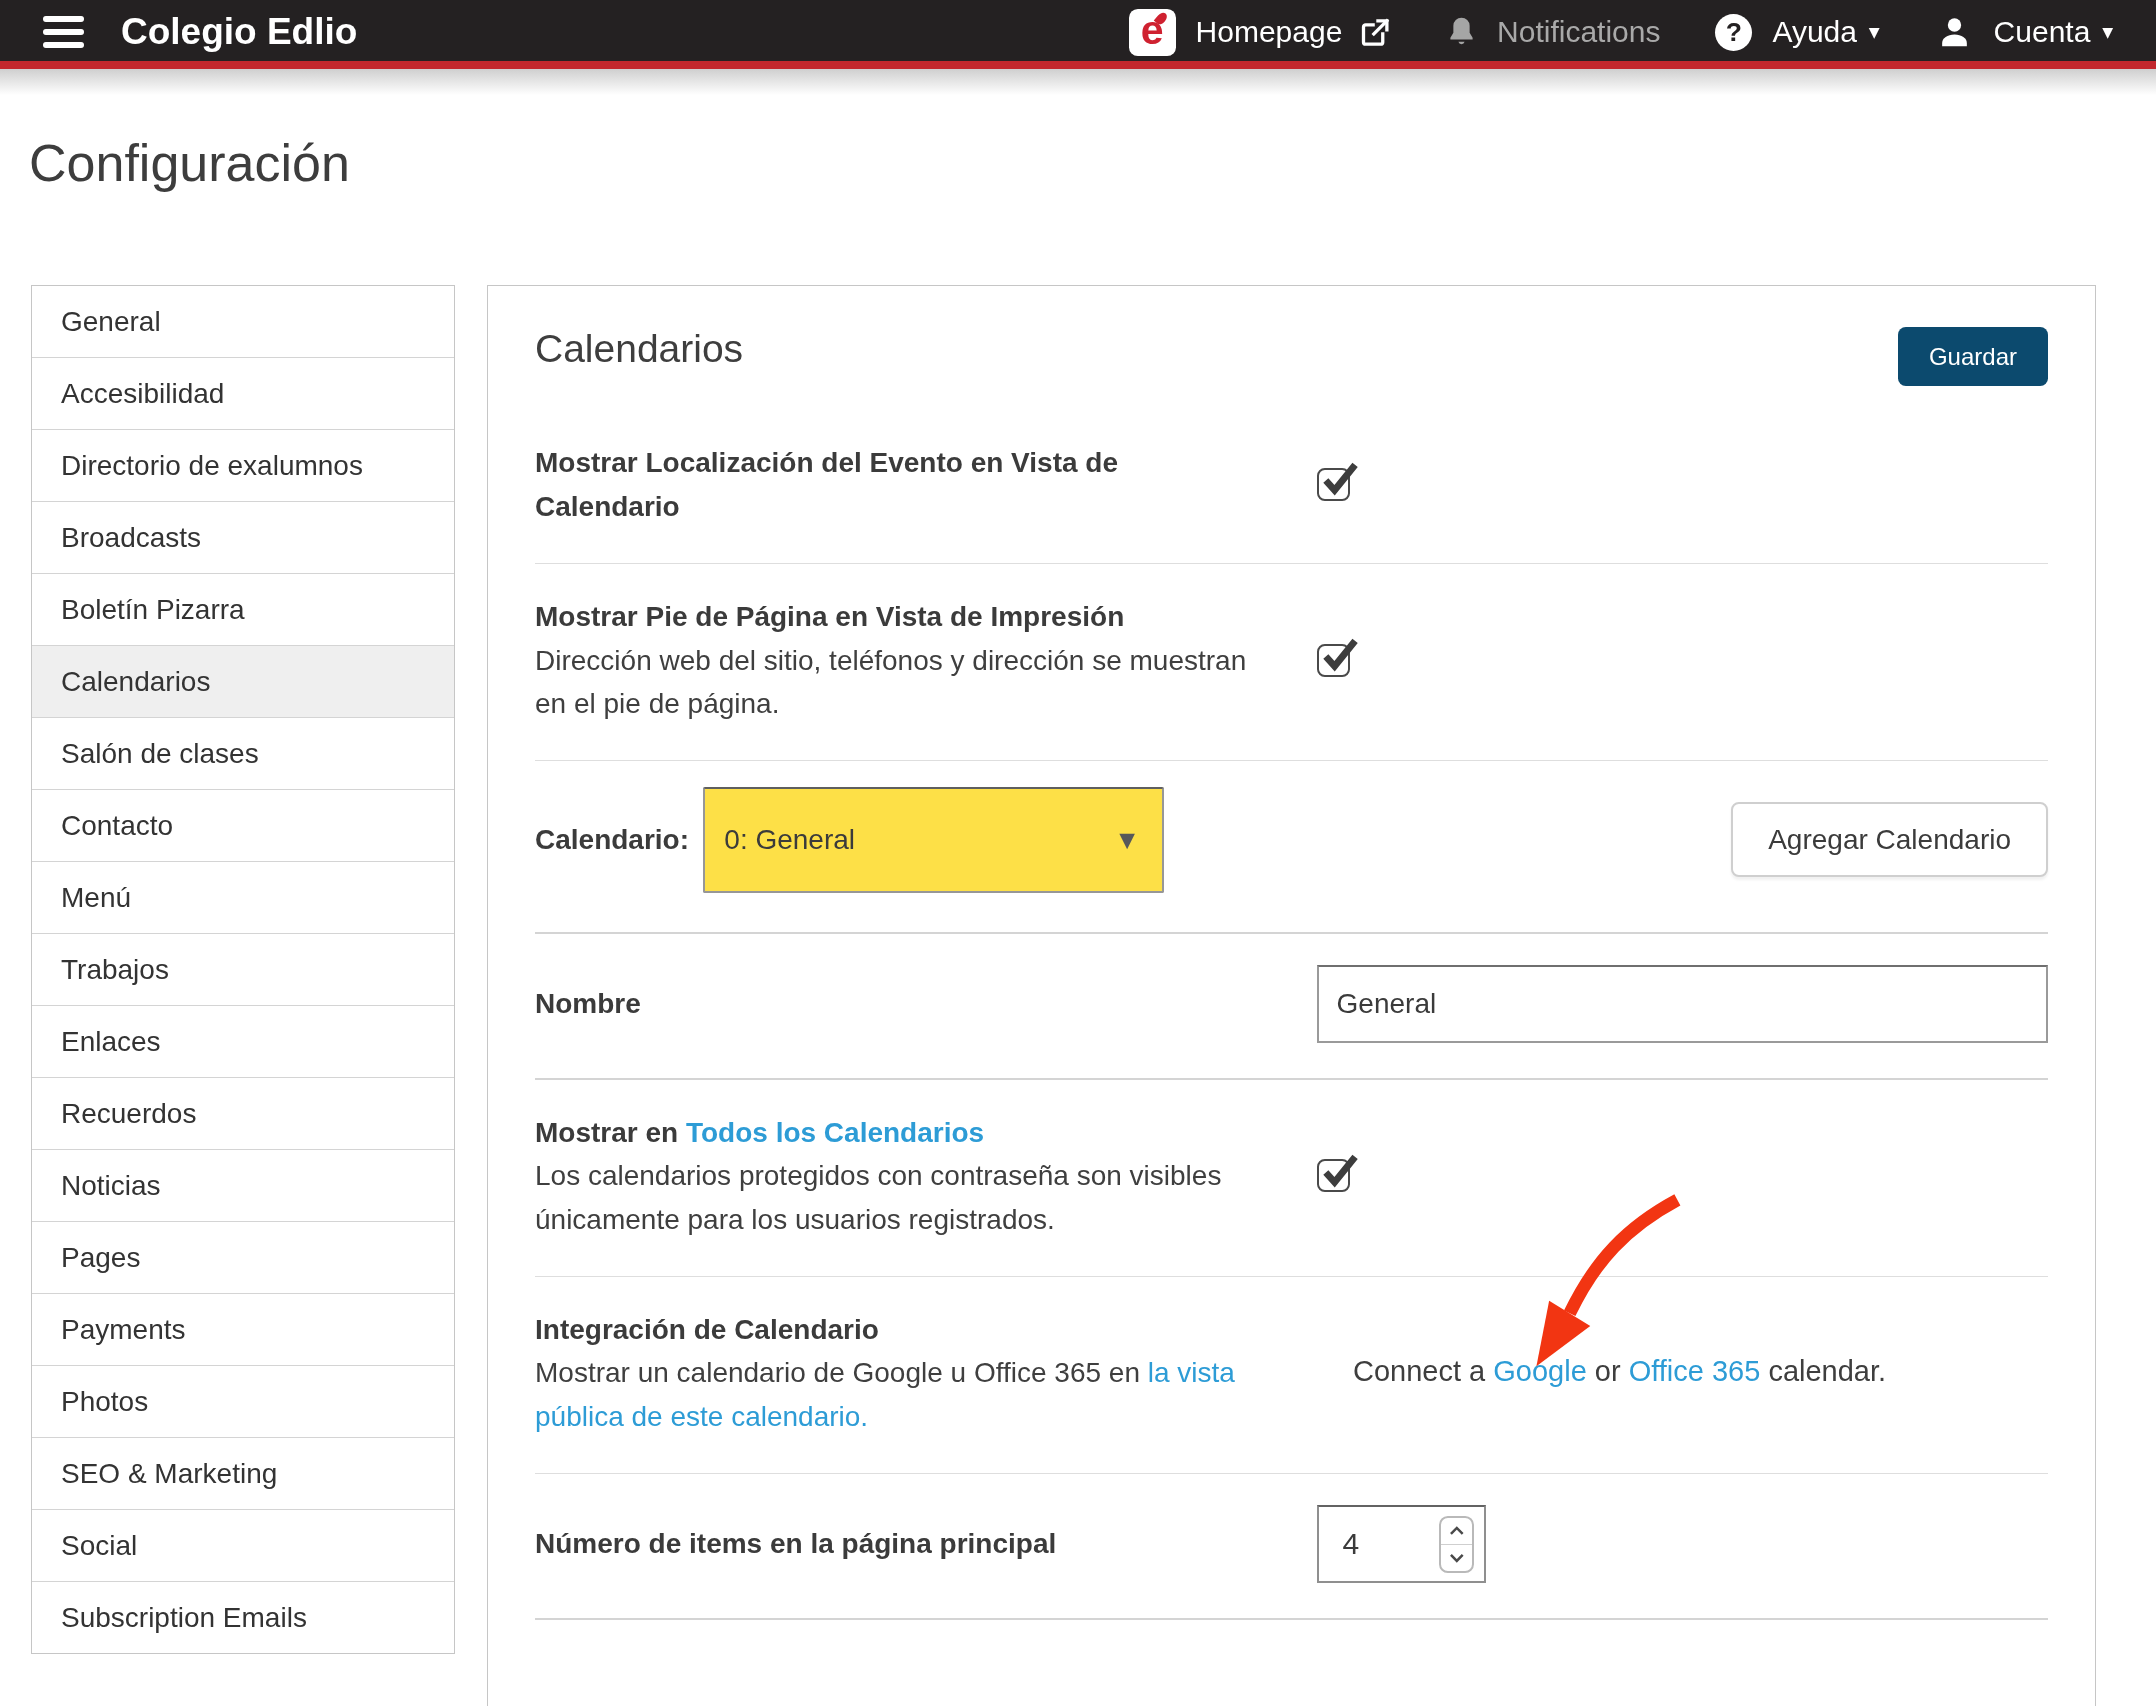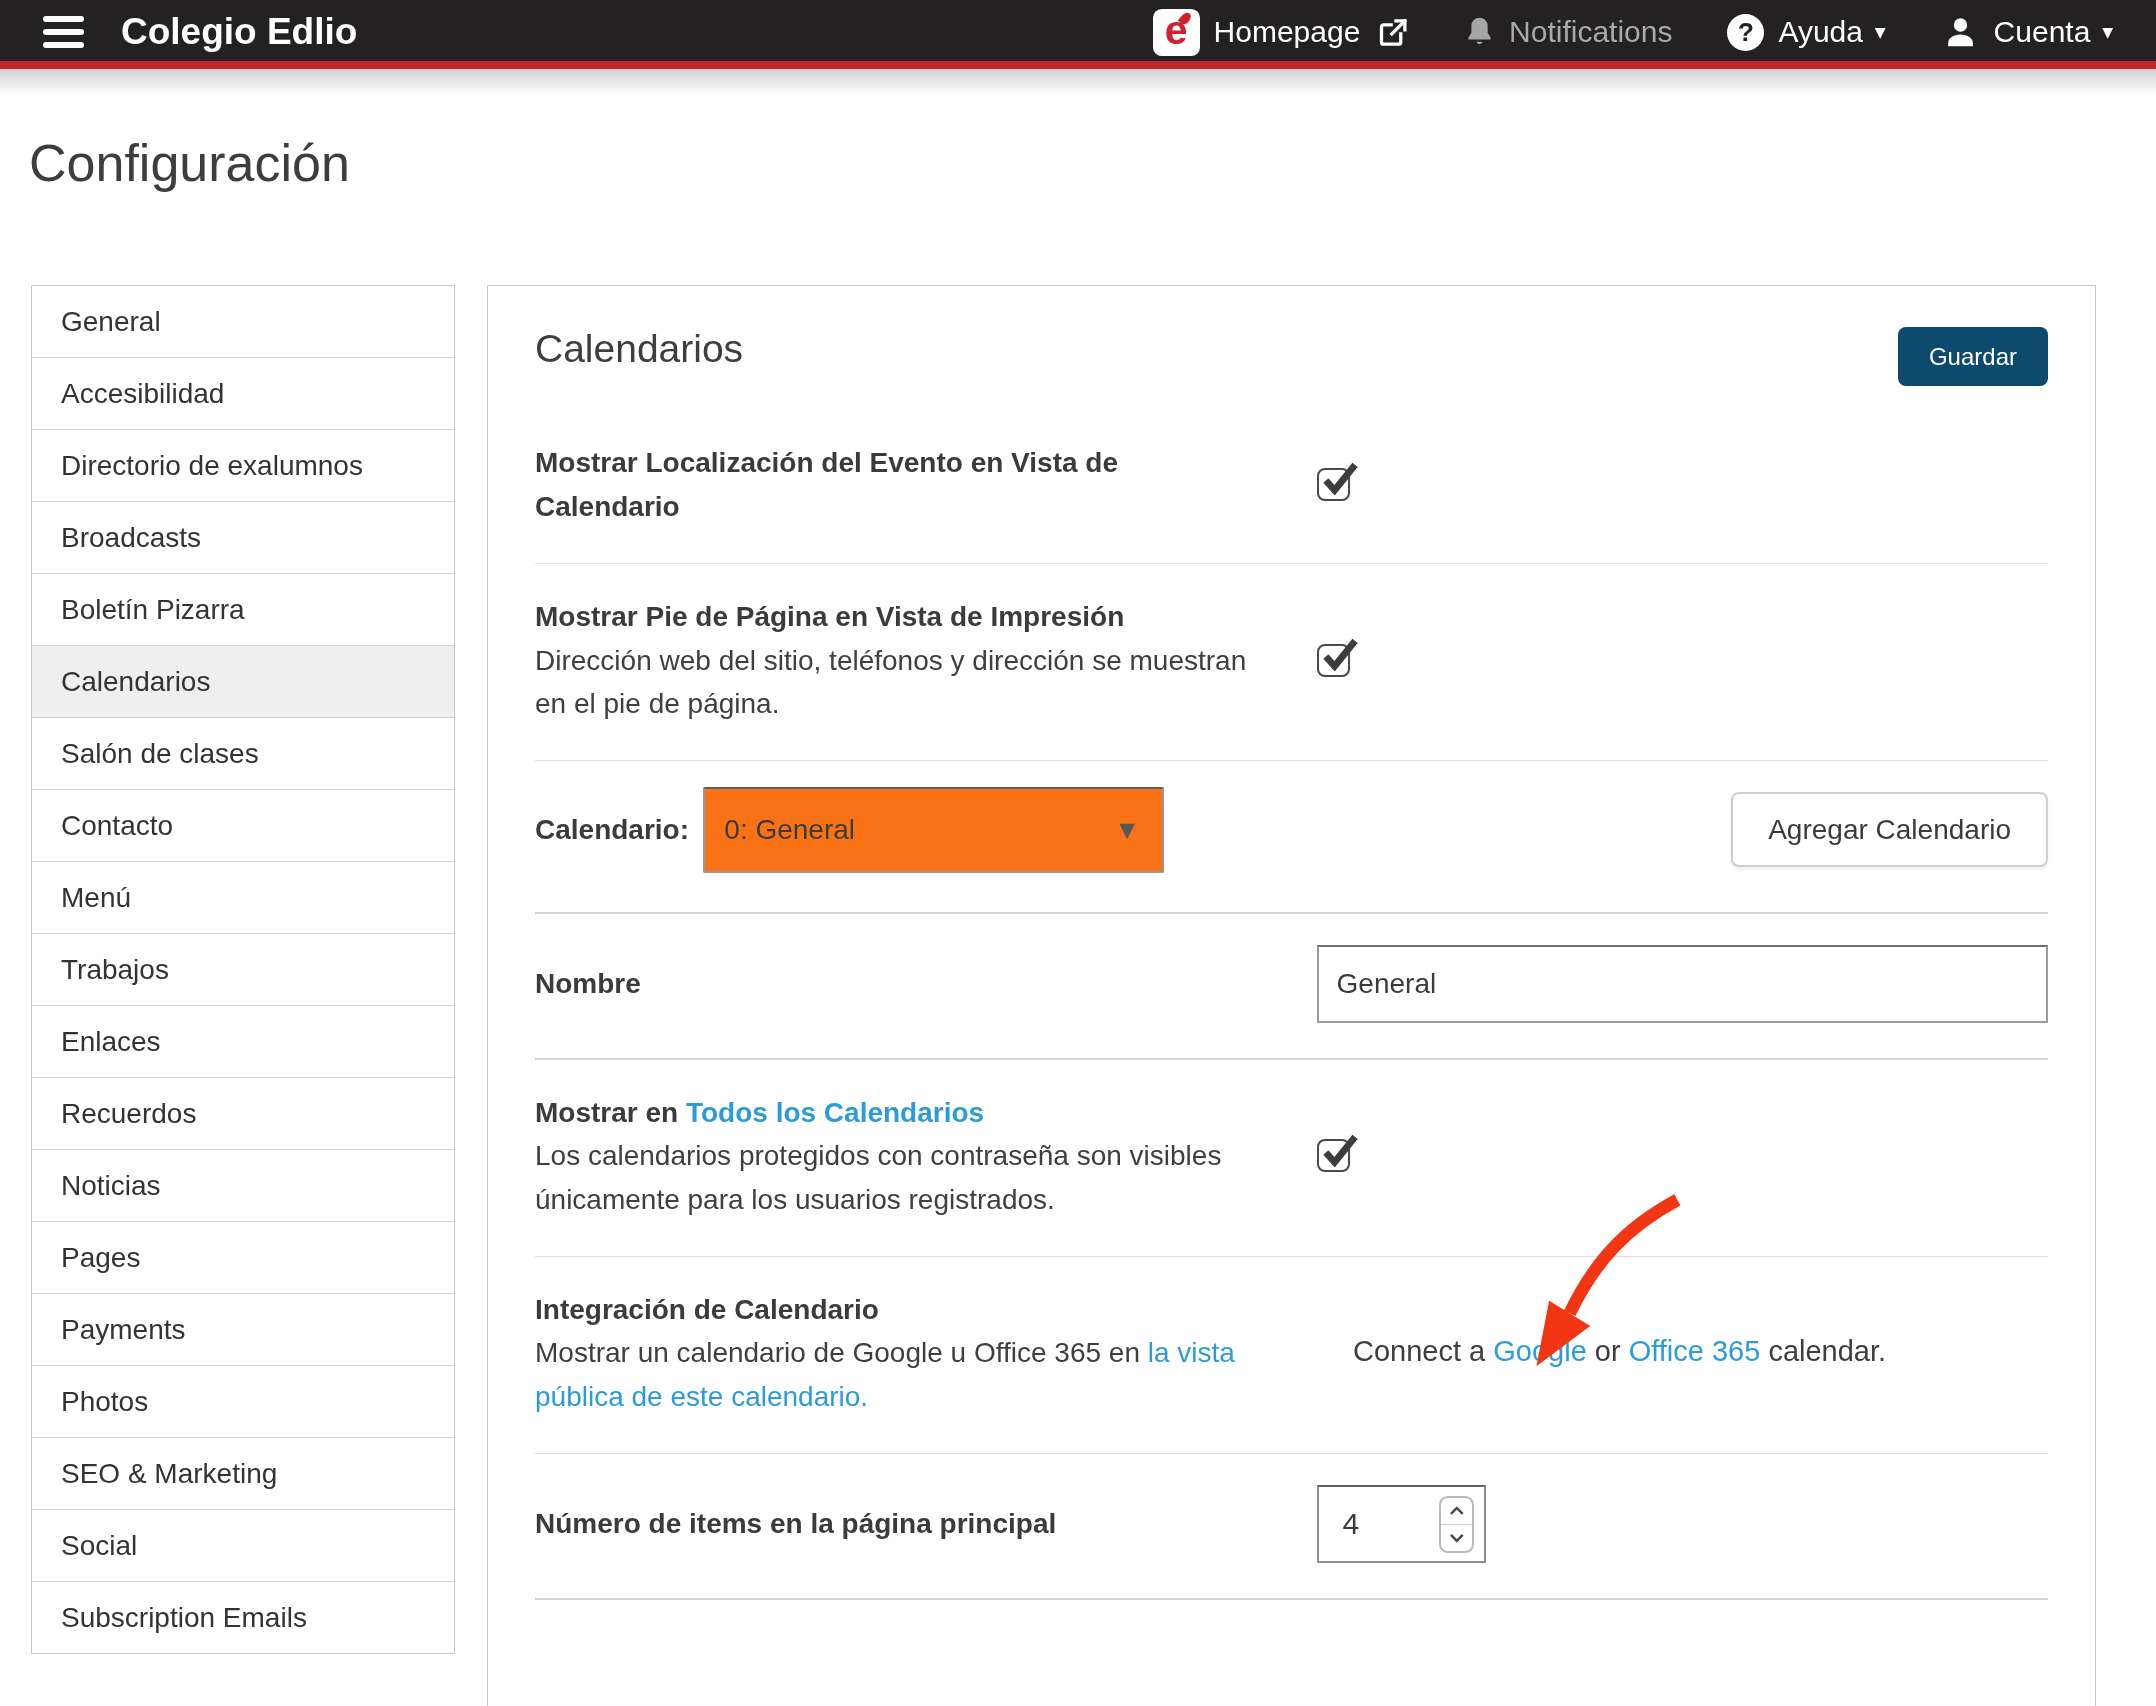--- a/index.html
+++ b/index.html
@@ -16,21 +16,21 @@
     padding:0 43px;box-sizing:border-box;color:#fff;
   }
   .redbar{position:absolute;top:61px;left:0;right:0;height:7.8px;background:#c2272d;}
   .header-shadow{position:absolute;top:69px;left:0;right:0;height:25.5px;
     background:linear-gradient(#cfcfcf,rgba(255,255,255,0));}
   .hamburger{width:41px;display:flex;flex-direction:column;gap:6.9px;cursor:pointer;}
   .hamburger span{display:block;height:5.9px;border-radius:2.9px;background:#fff;}
   .brand{margin-left:37px;font-size:37px;font-weight:600;color:#fff;white-space:nowrap;}
   .nav-right{margin-left:auto;display:flex;align-items:center;}
   .nav-item{display:flex;align-items:center;margin-left:55px;font-size:30px;color:#fff;cursor:pointer;white-space:nowrap;}
-  .nav-item .txt{margin-left:14px;}
+  .nav-item .txt{margin-left:20px;}
   .nav-item .caret{margin-left:11.8px;font-size:21.6px;line-height:1;}
   .nav-muted .txt{color:#a9a9a9;}
   .edlio-badge{width:47px;height:47px;background:#fff;border-radius:8.8px;display:flex;align-items:center;justify-content:center;position:relative;}
   .edlio-e{font-size:41px;line-height:39px;font-weight:700;color:#cf2130;position:relative;top:-2px;}
   .edlio-badge::after{content:"";position:absolute;top:3.9px;right:9.8px;width:8.8px;height:12.7px;background:#cf2130;
     border-radius:50% 50% 50% 0;transform:rotate(40deg);}
   .ext-icon{margin-left:15.7px;display:flex;}
   .qmark{width:37px;height:37px;border-radius:50%;background:#fff;color:#242122;display:flex;align-items:center;justify-content:center;
     font-size:26.5px;font-weight:700;}
   
@@ -53,22 +53,22 @@
   .row-first{padding-top:55px;}
   .lbl{font-weight:700;font-size:28px;color:#3b3b3b;line-height:1.55;padding-right:59px;}
   .desc{font-weight:400;font-size:28px;color:#3f3f3f;line-height:1.55;padding-right:59px;}
   a.blue{color:#2d9cd6;text-decoration:none;cursor:pointer;}
   
   .checkbox{width:29px;height:29px;border:2.9px solid #4a4a4a;border-radius:7.8px;position:relative;cursor:pointer;background:#fff;}
   .checkbox svg{position:absolute;top:-10.8px;left:0;}
   
   .row-inline{display:flex;align-items:center;padding:25.5px 0 39px;border-bottom:2.9px solid #d4d4d4;justify-content:space-between;}
   .select-wrap{position:relative;margin-left:13.7px;}
-  select.cal-select{width:461px;height:86px;font-size:28px;color:#3b3b3b;padding:0 69px 0 19.6px;
-    appearance:none;-webkit-appearance:none;-moz-appearance:none;background:#f97316;
+  select.cal-select{width:461px;height:106px;font-size:28px;color:#3b3b3b;padding:0 69px 0 19.6px;
+    appearance:none;-webkit-appearance:none;-moz-appearance:none;background:#fde047;
     border:2px solid #979797;border-top:2.9px solid #5f5f5f;border-radius:2px;font-family:inherit;}
   .select-caret{position:absolute;right:23.5px;top:50%;transform:translateY(-50%);font-size:26.5px;color:#57585a;pointer-events:none;}
   .btn-secondary{margin-left:auto;background:#fff;border:2px solid #cfcfcf;border-radius:7.8px;font-size:28px;color:#3b3b3b;
     padding:19.6px 35px;box-shadow:0 2.9px 2.9px rgba(0,0,0,.06);cursor:pointer;font-family:inherit;}
   
   .text-input{width:100%;height:78px;box-sizing:border-box;border:2px solid #9a9a9a;border-top-color:#6f6f6f;
     font-size:28px;color:#3b3b3b;padding:0 17.6px;background:#fff;font-family:inherit;border-radius:0;}
   
   .row-integration{align-items:start;gap:36px;}
   .connect-line{font-size:29px;color:#3e3e3e;margin-top:47px;}

